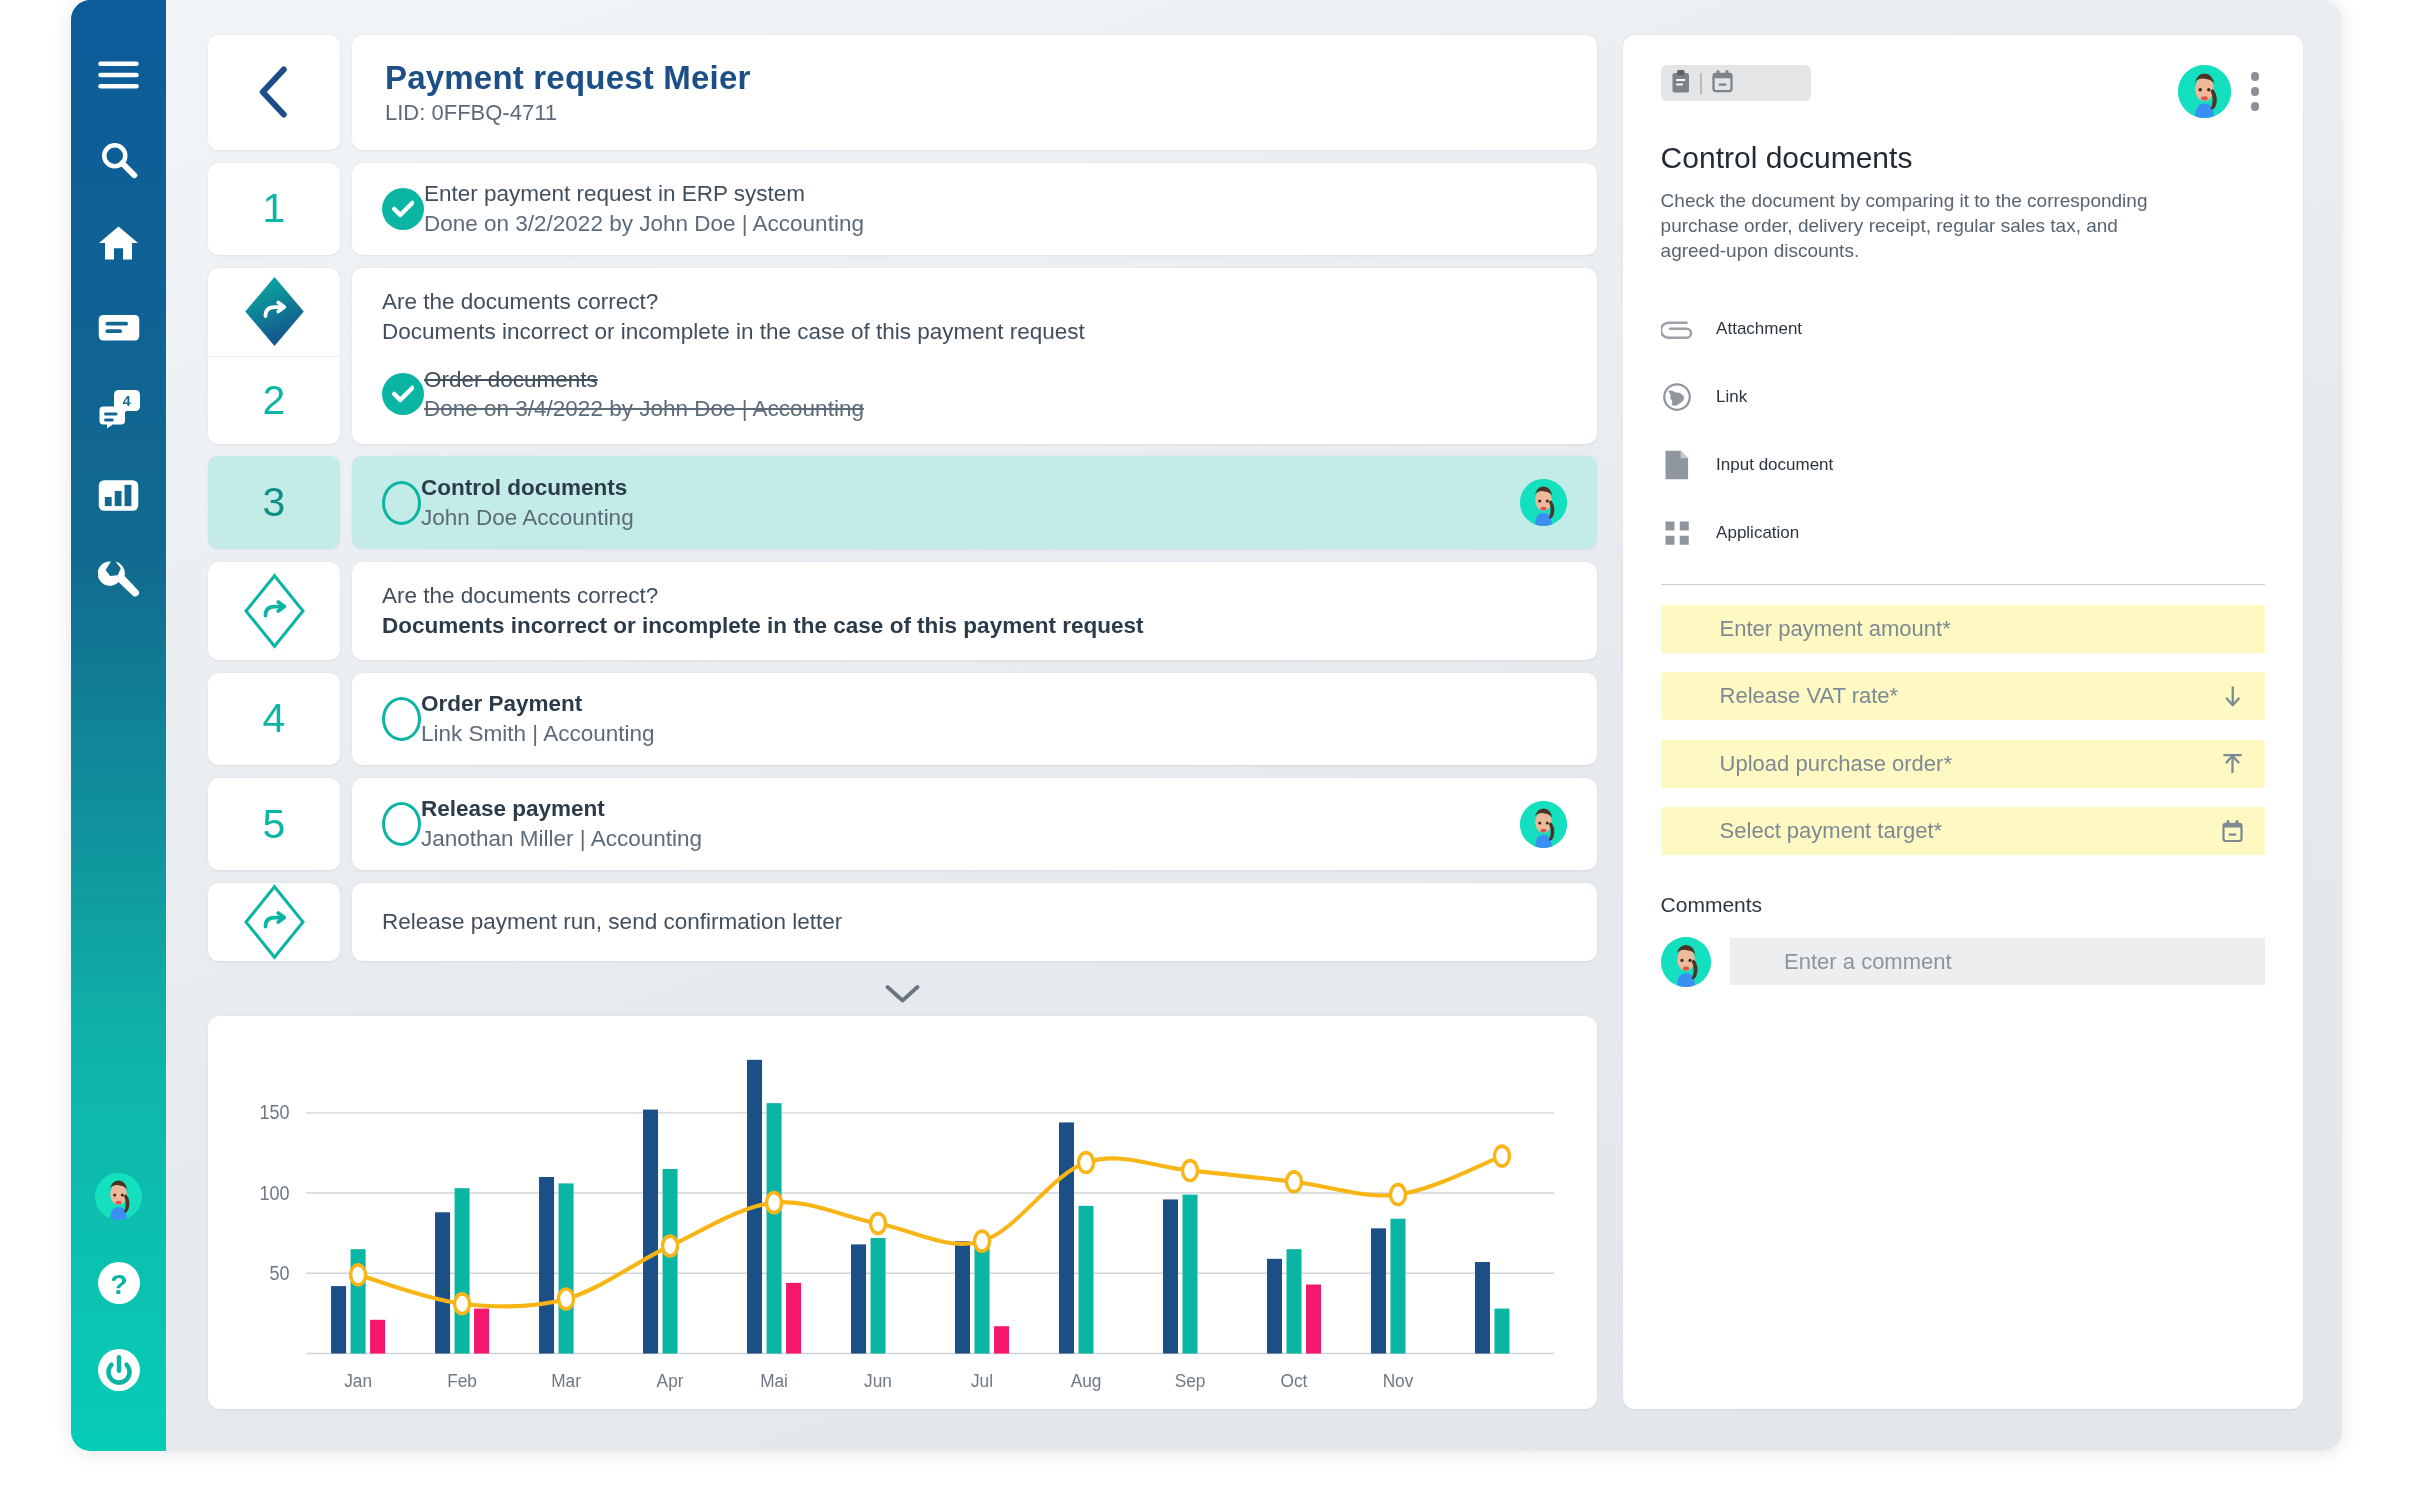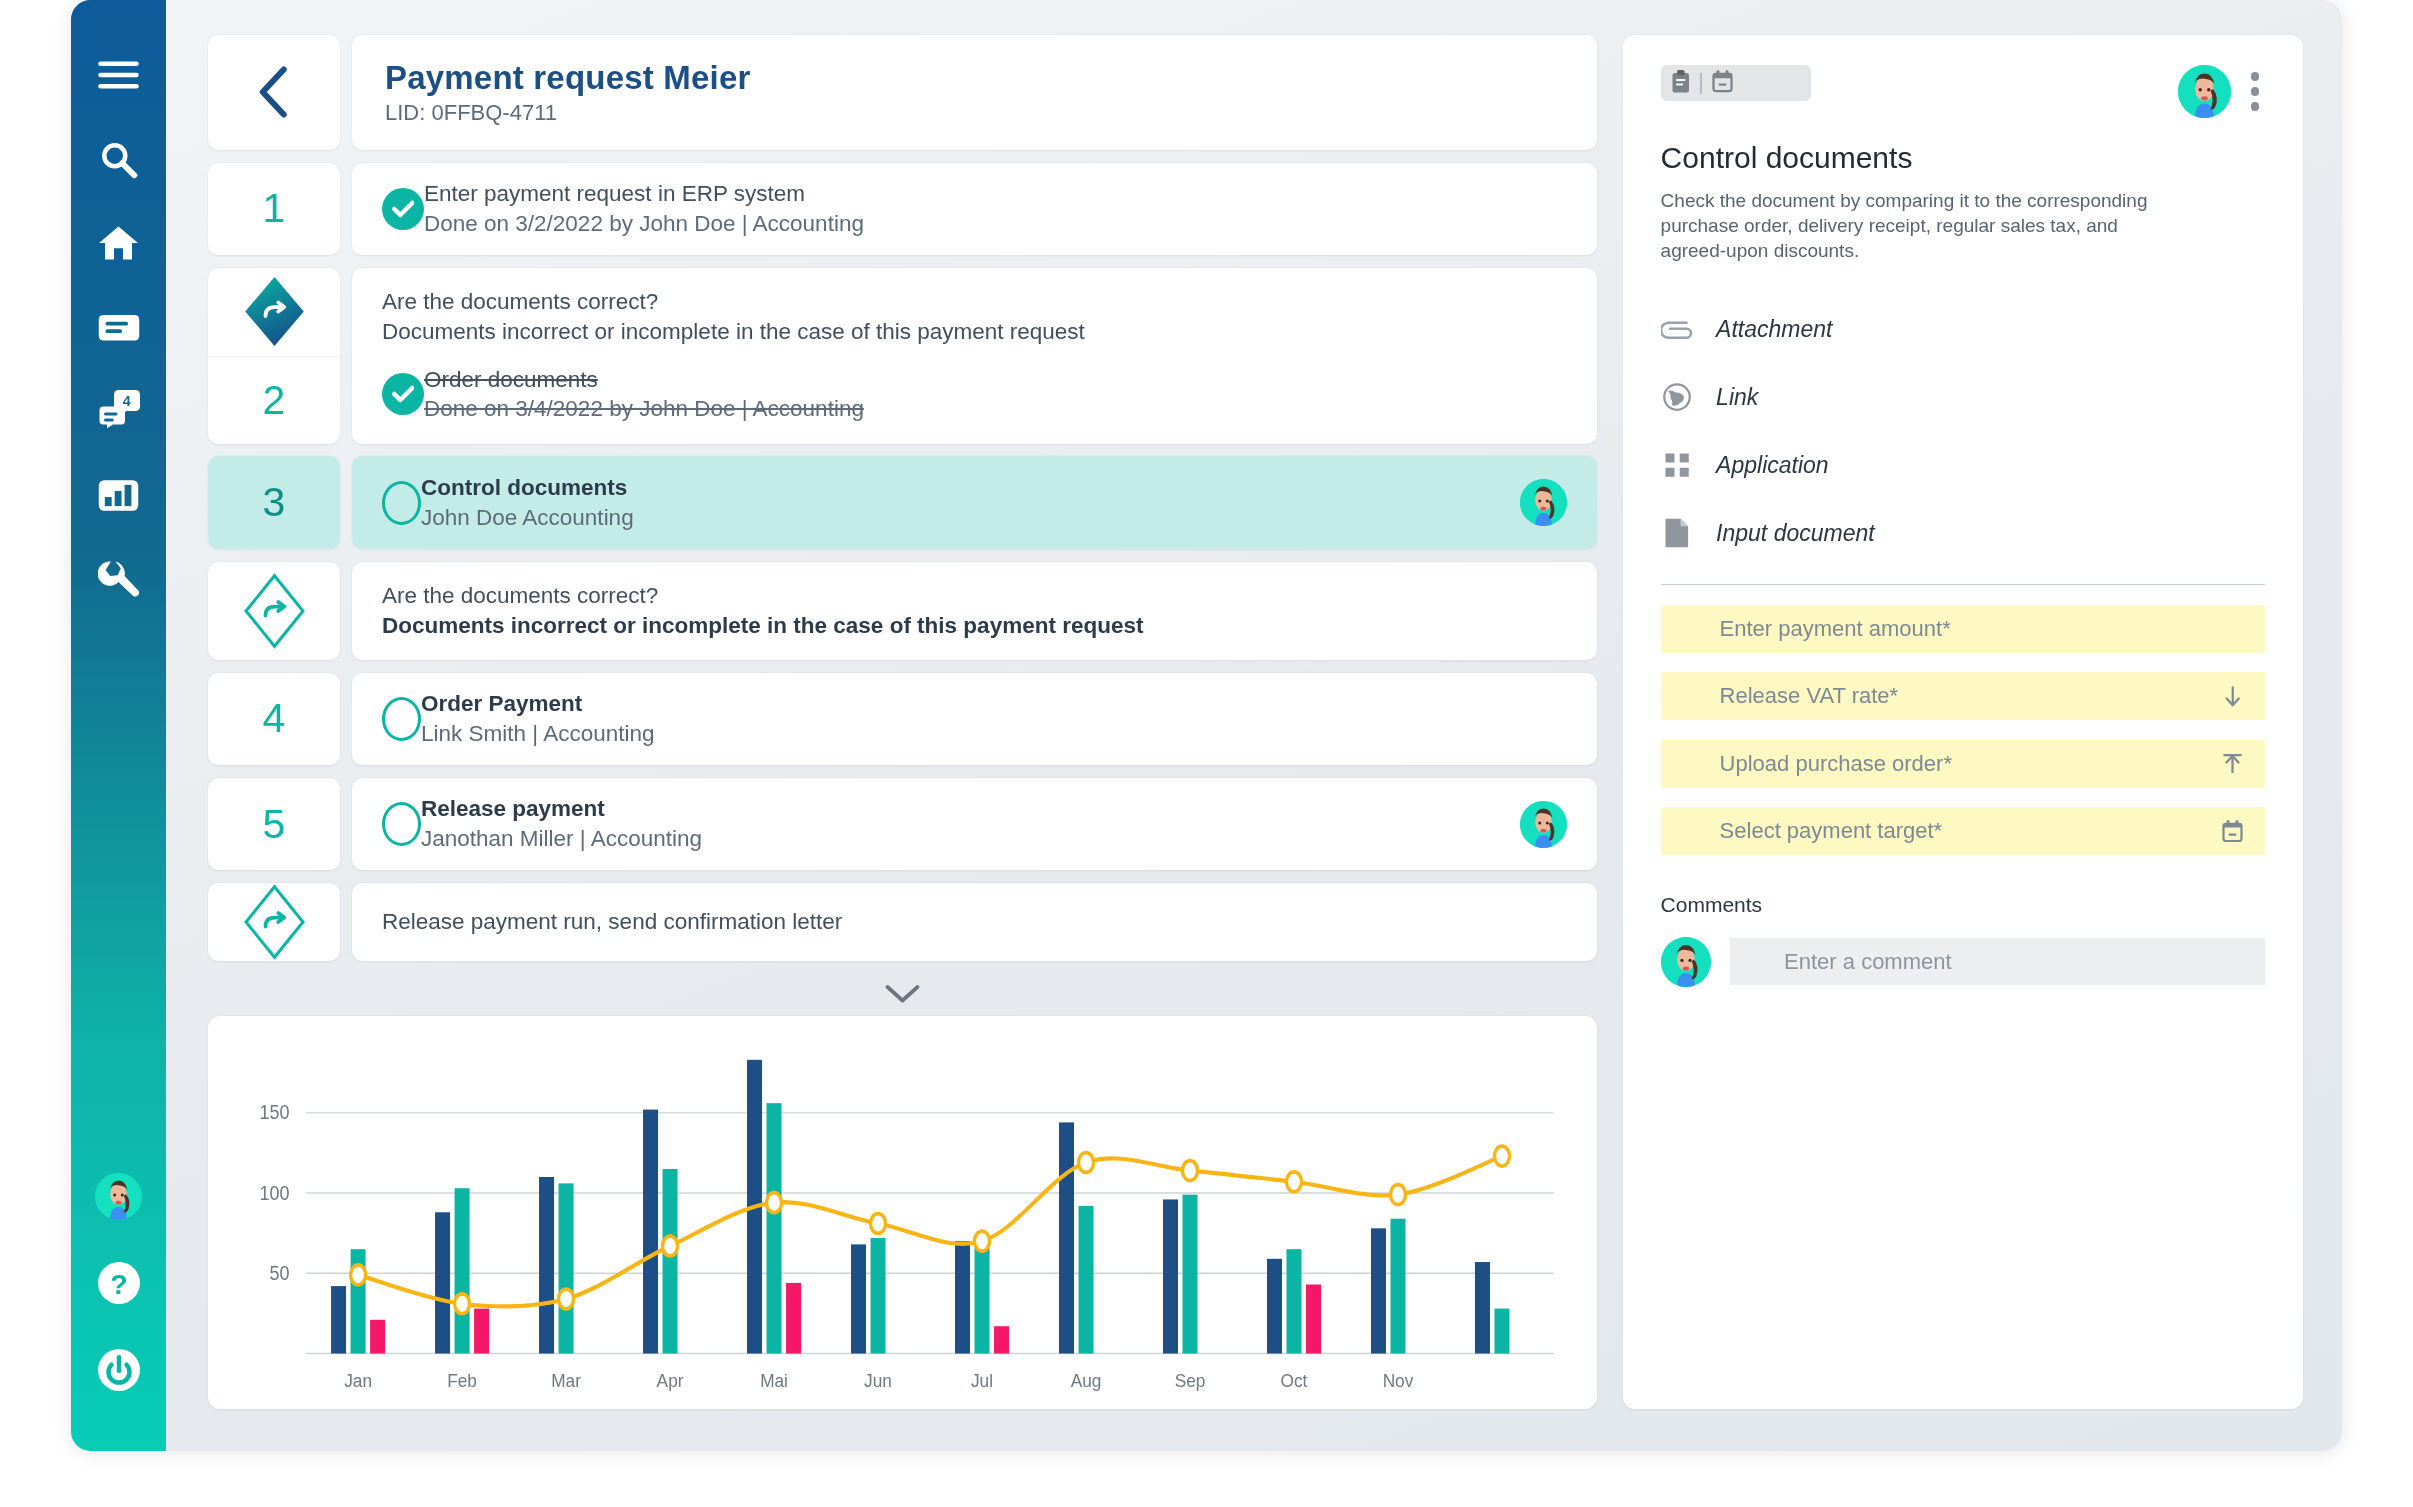--- a/index.html
+++ b/index.html
@@ -171,21 +171,21 @@
 
   .rp-title { font-size: 30px; color: #222b33; margin-top: 22.5px; font-weight: normal; }
   .rp-desc { font-size: 19px; color: #57646f; line-height: 1.32; margin-top: 13.5px; max-width: 496px; }
 
   .rp-links { margin-top: 32px; }
   .rp-link {
     display: flex; align-items: center; gap: 22.5px;
     height: 68px; cursor: pointer;
   }
   .rp-link-ico { width: 33px; display:flex; align-items:center; justify-content:center; flex:0 0 33px; }
-  .rp-link-label { font-size: 23px; color: #2b3views; color: #2b3640; font-style: italic; }
+  .rp-link-label { font-size: 17px; color: #2b3views; color: #2b3640; }
 
   .rp-hr { height: 1.5px; background: #c9cfd4; margin: 16.5px 0 0 0; }
 
   .rp-sec { font-size: 23px; color: #2b3640; margin-top: 27px; }
 
   .field {
     margin-top: 19.5px; height: 48px;
     background: #fef9c3; border-radius: 2.3px;
     display: flex; align-items: center;
     padding: 0 22.5px 0 59px;
@@ -594,38 +594,38 @@
             <svg width="30" height="30" viewBox="0 0 40 40" aria-hidden="true">
               <circle cx="20" cy="20" r="17" fill="none" stroke="#8f969d" stroke-width="3"></circle>
               <path d="M8 12 q5 5 3 10 q4 3 2 9 q7 2 11 -3 q6-2 5-9 q-4-6-11-5 q-5-4-10-2z" fill="#8f969d"></path>
             </svg>
           </span>
           <span class="rp-link-label">Link</span>
         </div>
 
         <div class="rp-link">
           <span class="rp-link-ico">
+            <svg width="25.6" height="32" viewBox="0 0 34 42" aria-hidden="true">
+              <path d="M2 2 h20 l10 10 v28 h-30 z" fill="#8f969d"></path>
+              <path d="M22 2 v10 h10 z" fill="#c6cace"></path>
+            </svg>
+          </span>
+          <span class="rp-link-label">Input document</span>
+        </div>
+
+        <div class="rp-link">
+          <span class="rp-link-ico">
             <svg width="27" height="27" viewBox="0 0 36 36" aria-hidden="true">
               <rect x="2" y="2" width="12" height="12" fill="#8f969d"></rect>
               <rect x="21" y="2" width="12" height="12" fill="#8f969d"></rect>
               <rect x="2" y="21" width="12" height="12" fill="#8f969d"></rect>
               <rect x="21" y="21" width="12" height="12" fill="#8f969d"></rect>
             </svg>
           </span>
           <span class="rp-link-label">Application</span>
-        </div>
-
-        <div class="rp-link">
-          <span class="rp-link-ico">
-            <svg width="25.6" height="32" viewBox="0 0 34 42" aria-hidden="true">
-              <path d="M2 2 h20 l10 10 v28 h-30 z" fill="#8f969d"></path>
-              <path d="M22 2 v10 h10 z" fill="#c6cace"></path>
-            </svg>
-          </span>
-          <span class="rp-link-label">Input document</span>
         </div>
       </div>
 
       <div class="rp-hr"></div>
 
 
       <div class="field">
         <span class="field-ph">Enter payment amount*</span>
       </div>
 

